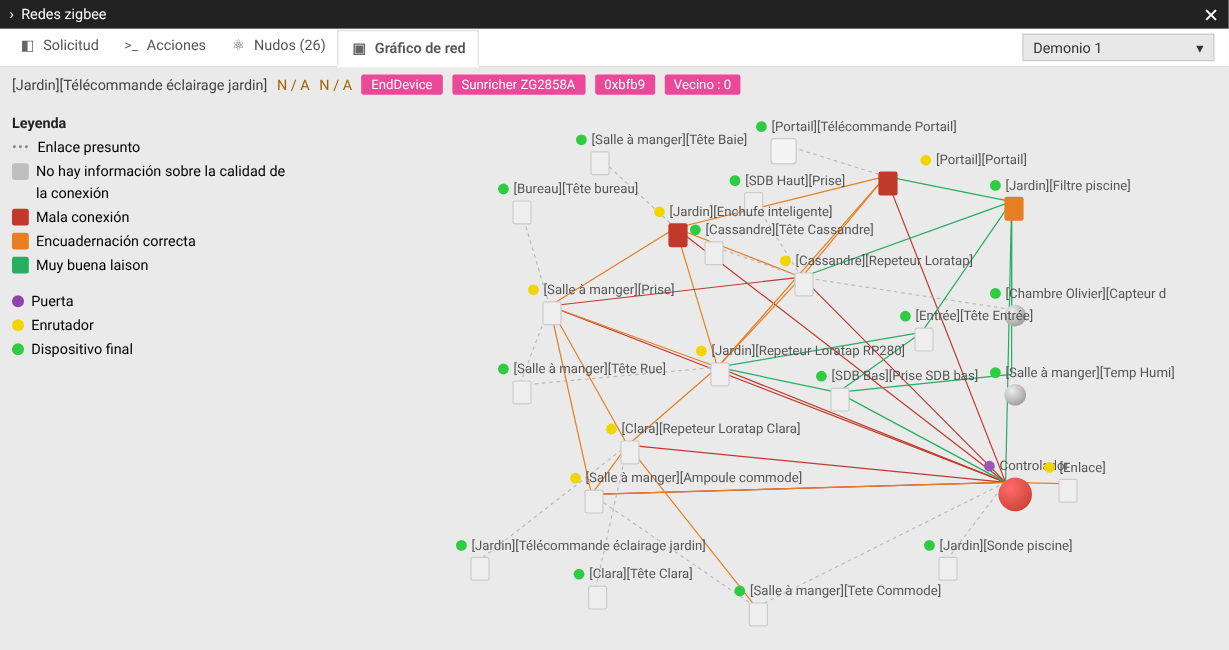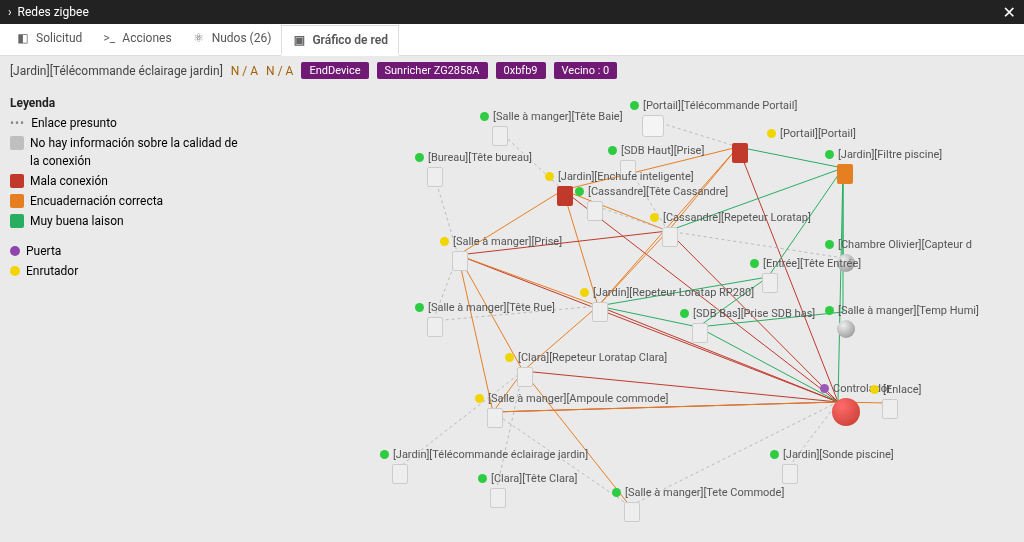--- a/index.html
+++ b/index.html
@@ -13,21 +13,21 @@
   .toolbar { background: #fff; border-bottom: 1px solid #ddd; height: 32px; display: flex; align-items: stretch; padding: 0 6px; }
   .tab { display: inline-flex; align-items: center; gap: 6px; padding: 0 10px; color: #555; cursor: pointer; border-bottom: 3px solid transparent; }
   .tab.active { border-top: 1px solid #ddd; border-left: 1px solid #ddd; border-right: 1px solid #ddd; border-bottom: 3px solid #fff; background: #fff; font-weight: 600; position: relative; top: 1px; }
   .tab-icon { width: 14px; height: 14px; display: inline-flex; align-items: center; justify-content: center; color: #666; }
   .toolbar-spacer { flex: 1; }
   .daemon-select { margin: 4px 6px; background: #e8e8e8; border: 1px solid #ccc; padding: 2px 8px; min-width: 160px; display: flex; align-items: center; justify-content: space-between; cursor: pointer; font-size: 12px; }
 
   .info-row { display: flex; align-items: center; gap: 8px; padding: 6px 10px 4px 10px; }
   .info-label { color: #444; }
   .grey-chip { color: #a16207; }
-  .badge { background: #701a75; color: #fff; padding: 2px 8px; border-radius: 2px; font-size: 11px; }
+  .badge { background: #ec4899; color: #fff; padding: 2px 8px; border-radius: 2px; font-size: 11px; }
 
   .legend { position: absolute; left: 10px; top: 94px; width: 230px; line-height: 1.5; }
   .legend h4 { font-size: 12px; font-weight: 700; color: #222; margin-bottom: 2px; }
   .legend-item { display: flex; align-items: flex-start; gap: 6px; margin-bottom: 2px; }
   .swatch { width: 14px; height: 14px; border-radius: 2px; flex-shrink: 0; margin-top: 2px; }
   .swatch.dot { width: 10px; height: 10px; border-radius: 50%; margin-top: 4px; }
   .legend-text { color: #000000; font-size: 12px; }
 
   .graph { position: absolute; left: 0; top: 80px; right: 0; bottom: 0; }
   .node { position: absolute; display: flex; align-items: center; gap: 4px; font-size: 11px; color: #555; white-space: nowrap; z-index: 5; }
@@ -71,20 +71,24 @@
   </div>
   <div class="tab">
     <span class="tab-icon">⚛</span>
     <span>Nudos (26)</span>
   </div>
   <div class="tab active">
     <span class="tab-icon">▣</span>
     <span>Gráfico de red</span>
   </div>
   <div class="toolbar-spacer"></div>
+  <div class="daemon-select">
+    <span>Demonio 1</span>
+    <span>▾</span>
+  </div>
 </div>
 
 <div class="info-row">
   <span class="info-label">[Jardin][Télécommande éclairage jardin]</span>
   <span class="grey-chip">N / A</span>
   <span class="grey-chip">N / A</span>
   <span class="badge">EndDevice</span>
   <span class="badge">Sunricher ZG2858A</span>
   <span class="badge">0xbfb9</span>
   <span class="badge">Vecino : 0</span>
@@ -113,20 +117,24 @@
       <span class="legend-text">Muy buena laison</span>
     </div>
   <div style="height:10px;"></div>
   <div class="legend-item">
       <span class="swatch dot" style="background:#8e44ad;"></span>
       <span class="legend-text">Puerta</span>
     </div>
   <div class="legend-item">
       <span class="swatch dot" style="background:#f1d500;"></span>
       <span class="legend-text">Enrutador</span>
+    </div>
+  <div class="legend-item">
+      <span class="swatch dot" style="background:#2ecc40;"></span>
+      <span class="legend-text">Dispositivo final</span>
     </div>
 </div>
 
 <div class="graph">
   <svg class="edges">
       <line x1="838" y1="322" x2="738" y2="67" class="e-red"></line>
       <line x1="838" y1="322" x2="563" y2="110" class="e-red"></line>
       <line x1="838" y1="322" x2="668" y2="151" class="e-red"></line>
       <line x1="838" y1="322" x2="458" y2="175" class="e-red"></line>
       <line x1="838" y1="322" x2="598" y2="226" class="e-red"></line>

